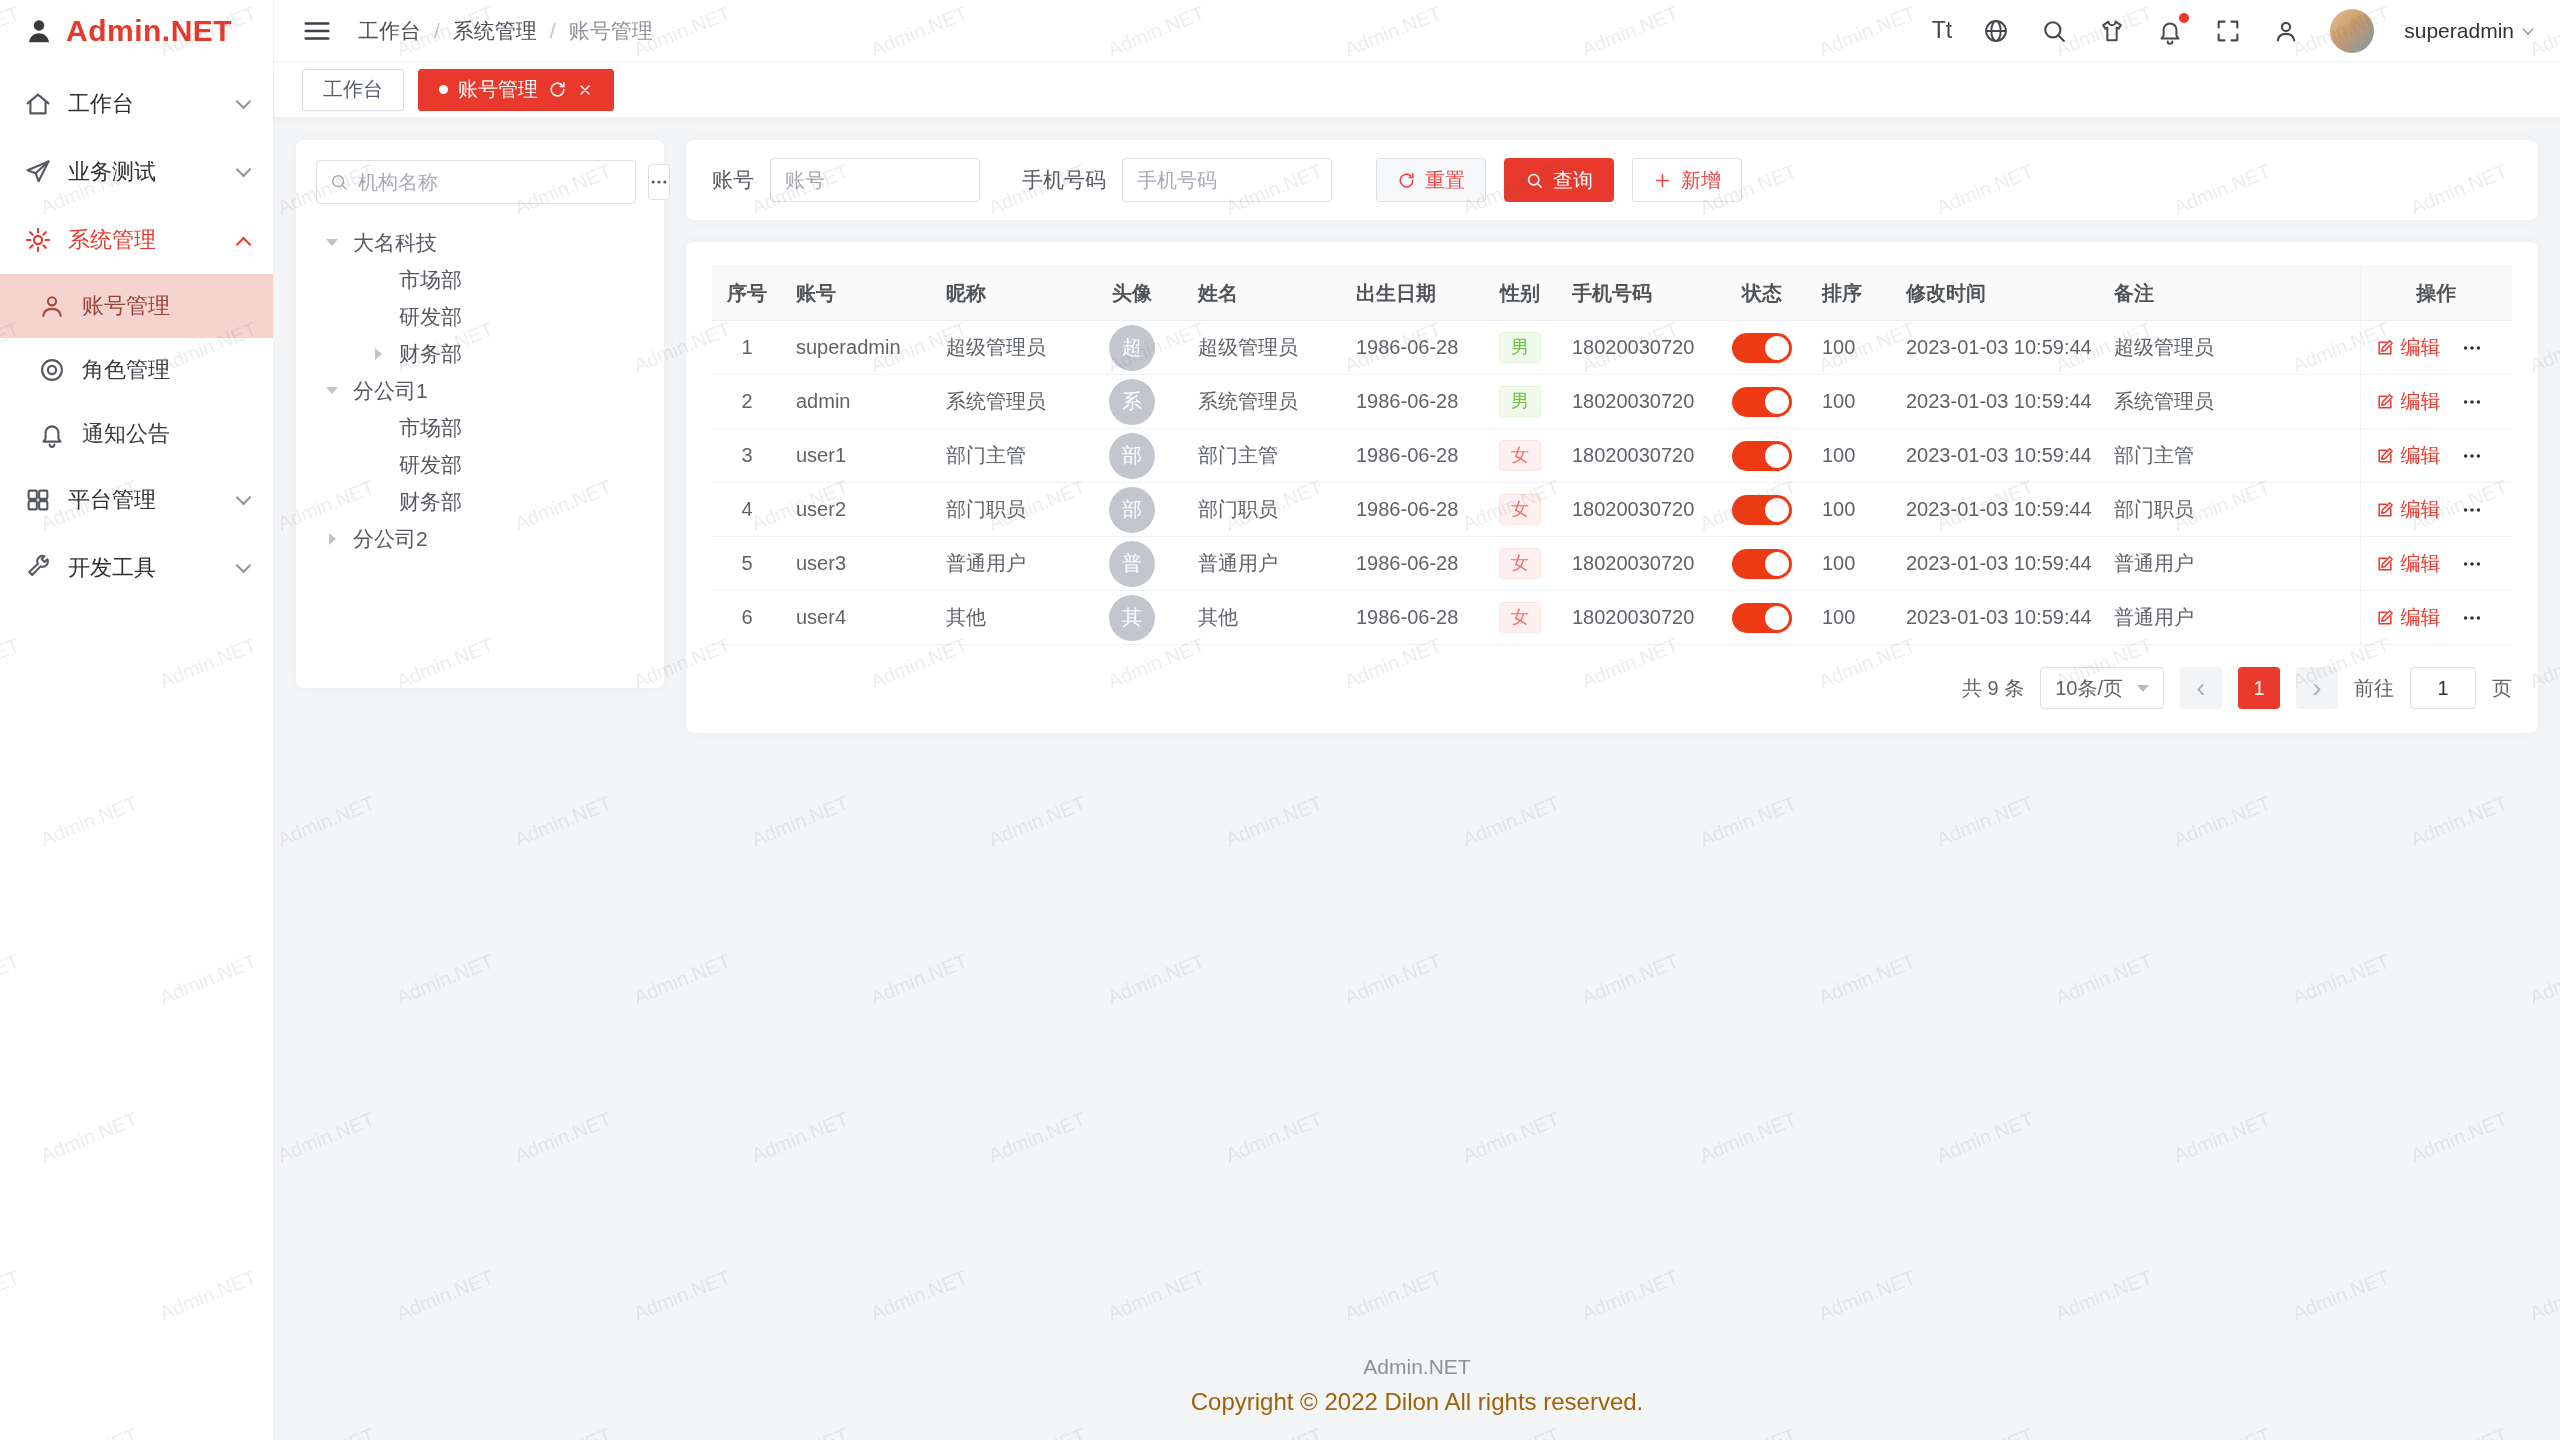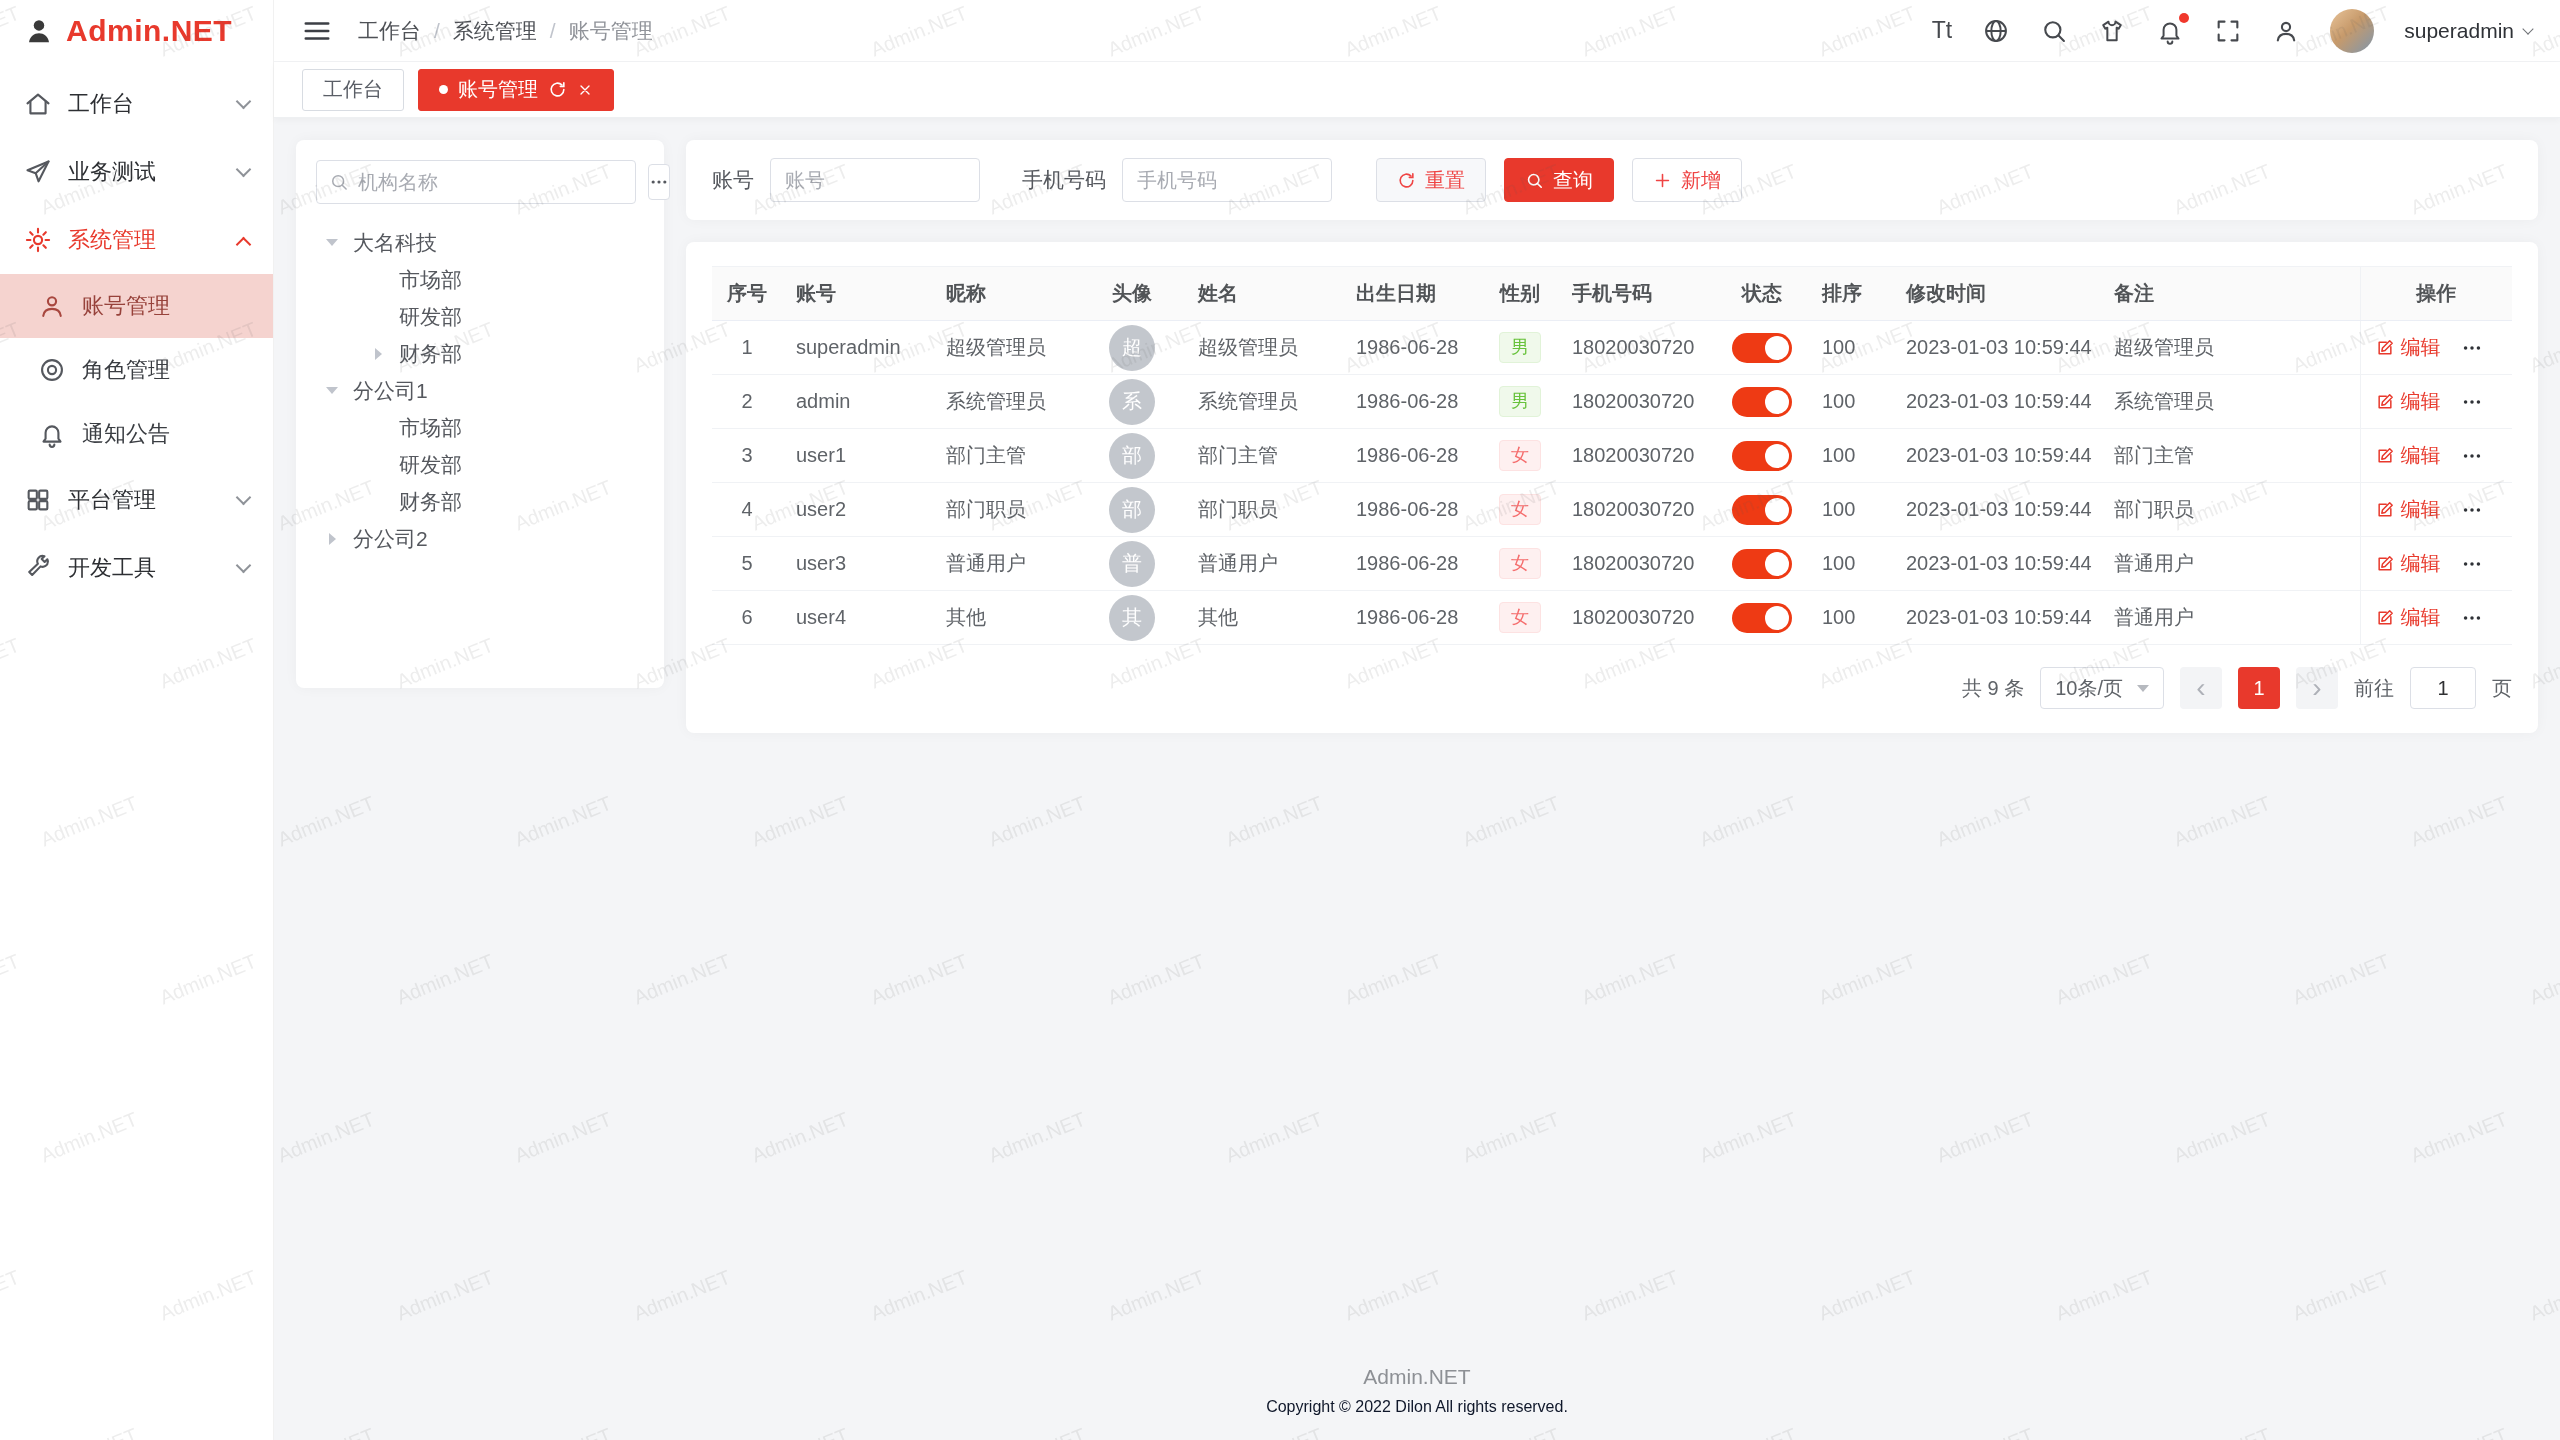--- a/index.html
+++ b/index.html
@@ -104,21 +104,21 @@
 
   .pager{display:flex;justify-content:flex-end;align-items:center;gap:16px;margin-top:22px;color:#5f6368;font-size:20px}
   .psize{height:42px;min-width:122px;border:1px solid var(--border);border-radius:4px;display:inline-flex;align-items:center;padding:0 14px;color:#5f6368;cursor:pointer;background:#fff}
   .sel-caret{width:0;height:0;border-left:6px solid transparent;border-right:6px solid transparent;border-top:7px solid #b6b9bf;margin-left:14px}
   .pbtn{width:42px;height:42px;border-radius:4px;background:#f3f4f6;color:#aeb1b8;display:inline-flex;align-items:center;justify-content:center;font-size:28px;cursor:pointer}
   .pcur{width:42px;height:42px;border-radius:4px;background:var(--accent);color:#fff;display:inline-flex;align-items:center;justify-content:center;font-size:20px;cursor:pointer}
   .goto-input{width:66px;height:42px;border:1px solid var(--border);border-radius:4px;text-align:center;font-size:20px;color:#303133;outline:none;font-family:inherit;background:#fff}
 
   .page-footer{text-align:center;padding:16px 0 24px}
   .pf-title{font-size:21px;color:#8d9095;margin-bottom:9px}
-  .pf-copy{font-size:16px;color:#0f172a}
+  .pf-copy{font-size:24px;color:#a16207}
 
   
   .watermark{position:fixed;left:0;top:0;width:2560px;height:1440px;pointer-events:none;z-index:999;overflow:hidden}
   .wm{position:absolute;font-size:20px;color:rgba(90,90,90,.11);transform:rotate(-22deg);white-space:nowrap}
 </style>
 </head>
 <body>
 
 <div class="app">
 

